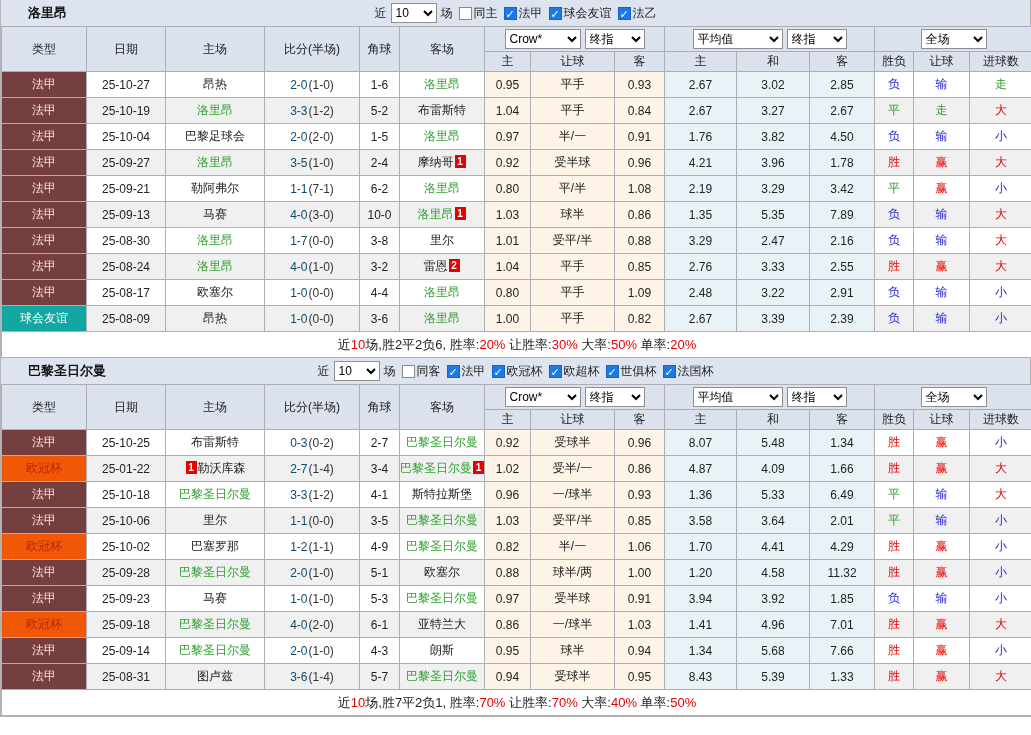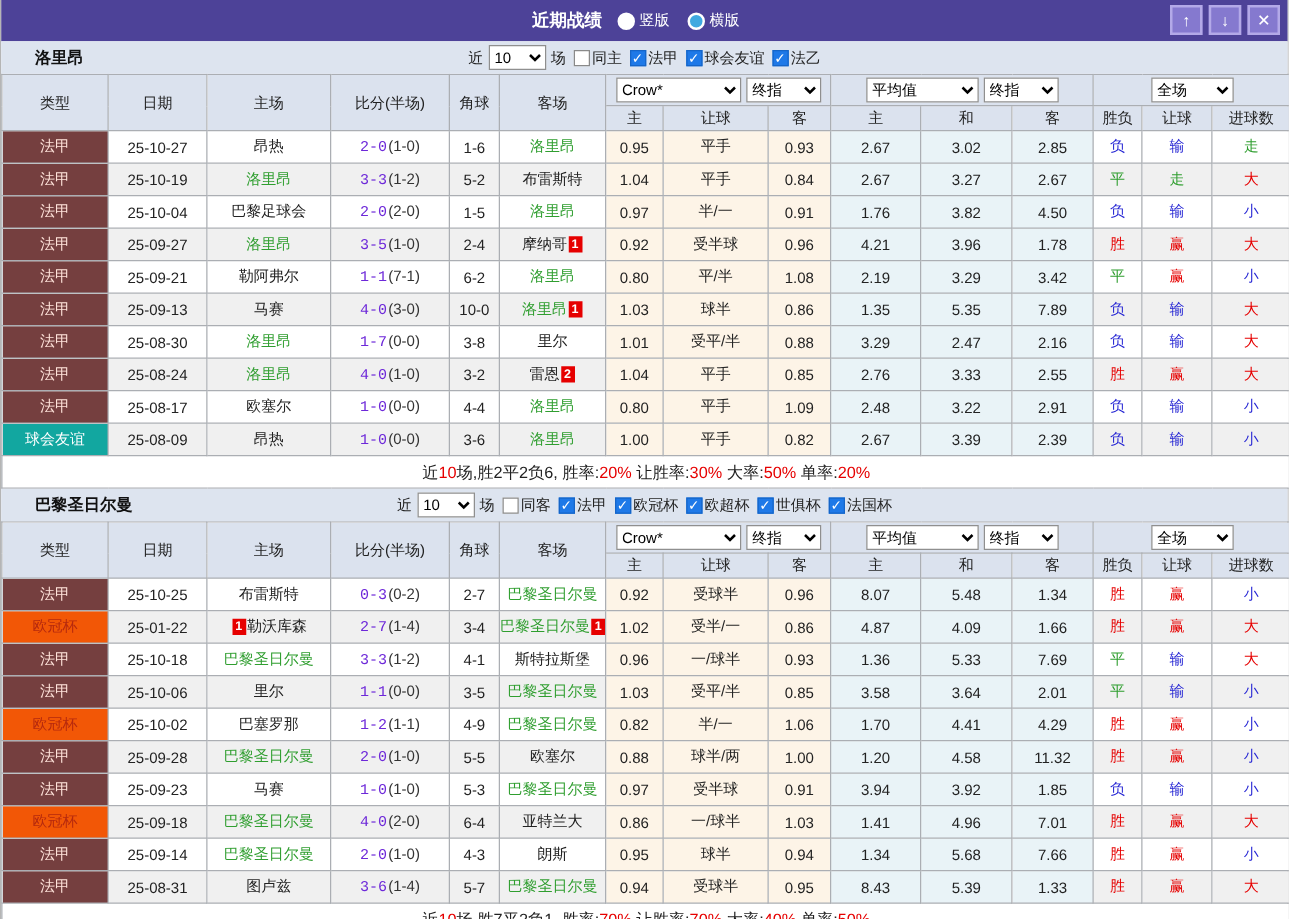--- a/index.html
+++ b/index.html
@@ -12,68 +12,52 @@
   .radio{width:10px;height:10px;border-radius:50%;border:2px solid #fff;background:#3fa9e0;display:inline-block;margin-right:4px;}
   .radio.sel{background:#fff;}
   .tb-buttons{position:absolute;right:6px;top:4px;display:flex;gap:5px;}
   .tb-btn{width:26px;height:24px;background:#8579cf;border:2px solid #b3a9e8;color:#fff;font-weight:bold;font-size:13px;line-height:1;cursor:pointer;display:flex;align-items:center;justify-content:center;padding:0;font-family:inherit;}
   
   .filter-bar{height:26px;background:#dde4ef;position:relative;display:flex;align-items:center;justify-content:center;font-size:12px;color:#222;}
   .team-name{position:absolute;left:27px;font-weight:bold;font-size:13px;color:#111;}
   .filter-bar select{margin:0 4px;}
   select{font-size:12px;font-family:inherit;height:20px;background:#fff;border:1px solid #8f8f8f;}
   .sel-count{width:46px;}
-  .sel-crow{width:100px;margin-right:4px;}
+  .sel-crow{width:76px;margin-right:4px;}
   .sel-zz{width:60px;}
   .sel-avg{width:90px;margin-right:4px;}
   .sel-qc{width:66px;}
   .chk-label{display:inline-flex;align-items:center;margin-left:6px;cursor:pointer;}
   .chk{display:inline-block;width:13px;height:13px;box-sizing:border-box;border:1px solid #8a8a8a;background:#fff;margin-right:2px;text-align:center;line-height:12px;font-size:11px;color:#fff;}
   .chk.checked{background:#1e79e8;border-color:#1565c8;}
   
   table{width:100%;border-collapse:collapse;table-layout:fixed;font-size:12px;}
   th,td{border:1px solid #abaeb3;text-align:center;padding:0;height:25px;overflow:hidden;white-space:nowrap;}
   thead th{background:#dbe2ee;font-weight:normal;color:#222;}
   thead tr.sel-row th{height:24px;}
   thead tr.sub-row th{height:19px;}
   tbody td{background:#fff;color:#222;}
   tr.even td{background:#f0f0f0;}
   td.c-cream, tr.even td.c-cream{background:#fdf4e7;}
   td.c-blue, tr.even td.c-blue{background:#e9f3f7;}
-  .ft{color:#6d28d9;font-family:Liberation Mono, monospace;}
+  .ft{color:#0c4a6e;}
   .ht{color:#333;margin-left:1px;}
   .green{color:#2f9e2f;}
   .badge{display:inline-block;background:#e60000;color:#fff;font-size:10px;line-height:13px;min-width:9px;padding:0 1px;margin:0 1px;font-weight:bold;vertical-align:1px;}
   .res-r{color:#e60000;}
   .res-g{color:#2f9e2f;}
   .res-b{color:#2727d4;}
   tfoot td.summary{background:#fff;height:25px;font-size:13px;color:#222;border-left:1px solid #abaeb3;border-right:1px solid #abaeb3;}
   tfoot td.summary .red{color:#e60000;}
 </style>
 </head>
 <body>
 
 <div class="window">
 
-  <div class="titlebar">
-    <span class="title">近期战绩</span>
-    <label class="radio-label">
-      <span class="radio sel"></span>
-      <span>竖版</span>
-    </label>
-    <label class="radio-label">
-      <span class="radio"></span>
-      <span>横版</span>
-    </label>
-    <div class="tb-buttons">
-      <button class="tb-btn">↑</button>
-      <button class="tb-btn">↓</button>
-      <button class="tb-btn">✕</button>
-    </div>
-  </div>
 
   <div>
     <div class="filter-bar">
       <span class="team-name">洛里昂</span>
       <span>近</span>
       <select class="sel-count"><option>10</option></select>
       <span>场</span>
       <label class="chk-label">
         <span class="chk"></span>
         <span>同主</span>
@@ -432,21 +416,21 @@
             <td>25-10-18</td>
             <td><span class="green">巴黎圣日尔曼</span></td>
             <td><span class="ft">3-3</span><span class="ht">(1-2)</span></td>
             <td>4-1</td>
             <td><span>斯特拉斯堡</span></td>
             <td class="c-cream">0.96</td>
             <td class="c-cream">一/球半</td>
             <td class="c-cream">0.93</td>
             <td class="c-blue">1.36</td>
             <td class="c-blue">5.33</td>
-            <td class="c-blue">7.69</td>
+            <td class="c-blue">6.49</td>
             <td class="res-g">平</td>
             <td class="res-b">输</td>
             <td class="res-r">大</td>
           </tr>
           <tr class="even">
             <td style="background: rgb(117, 63, 63); color: rgb(255, 227, 218);">法甲</td>
             <td>25-10-06</td>
             <td><span>里尔</span></td>
             <td><span class="ft">1-1</span><span class="ht">(0-0)</span></td>
             <td>3-5</td>
@@ -476,21 +460,21 @@
             <td class="c-blue">4.29</td>
             <td class="res-r">胜</td>
             <td class="res-r">赢</td>
             <td class="res-b">小</td>
           </tr>
           <tr class="even">
             <td style="background: rgb(117, 63, 63); color: rgb(255, 227, 218);">法甲</td>
             <td>25-09-28</td>
             <td><span class="green">巴黎圣日尔曼</span></td>
             <td><span class="ft">2-0</span><span class="ht">(1-0)</span></td>
-            <td>5-5</td>
+            <td>5-1</td>
             <td><span>欧塞尔</span></td>
             <td class="c-cream">0.88</td>
             <td class="c-cream">球半/两</td>
             <td class="c-cream">1.00</td>
             <td class="c-blue">1.20</td>
             <td class="c-blue">4.58</td>
             <td class="c-blue">11.32</td>
             <td class="res-r">胜</td>
             <td class="res-r">赢</td>
             <td class="res-b">小</td>
@@ -510,21 +494,21 @@
             <td class="c-blue">1.85</td>
             <td class="res-b">负</td>
             <td class="res-b">输</td>
             <td class="res-b">小</td>
           </tr>
           <tr class="even">
             <td style="background: rgb(242, 87, 6); color: rgb(181, 41, 14);">欧冠杯</td>
             <td>25-09-18</td>
             <td><span class="green">巴黎圣日尔曼</span></td>
             <td><span class="ft">4-0</span><span class="ht">(2-0)</span></td>
-            <td>6-4</td>
+            <td>6-1</td>
             <td><span>亚特兰大</span></td>
             <td class="c-cream">0.86</td>
             <td class="c-cream">一/球半</td>
             <td class="c-cream">1.03</td>
             <td class="c-blue">1.41</td>
             <td class="c-blue">4.96</td>
             <td class="c-blue">7.01</td>
             <td class="res-r">胜</td>
             <td class="res-r">赢</td>
             <td class="res-r">大</td>

